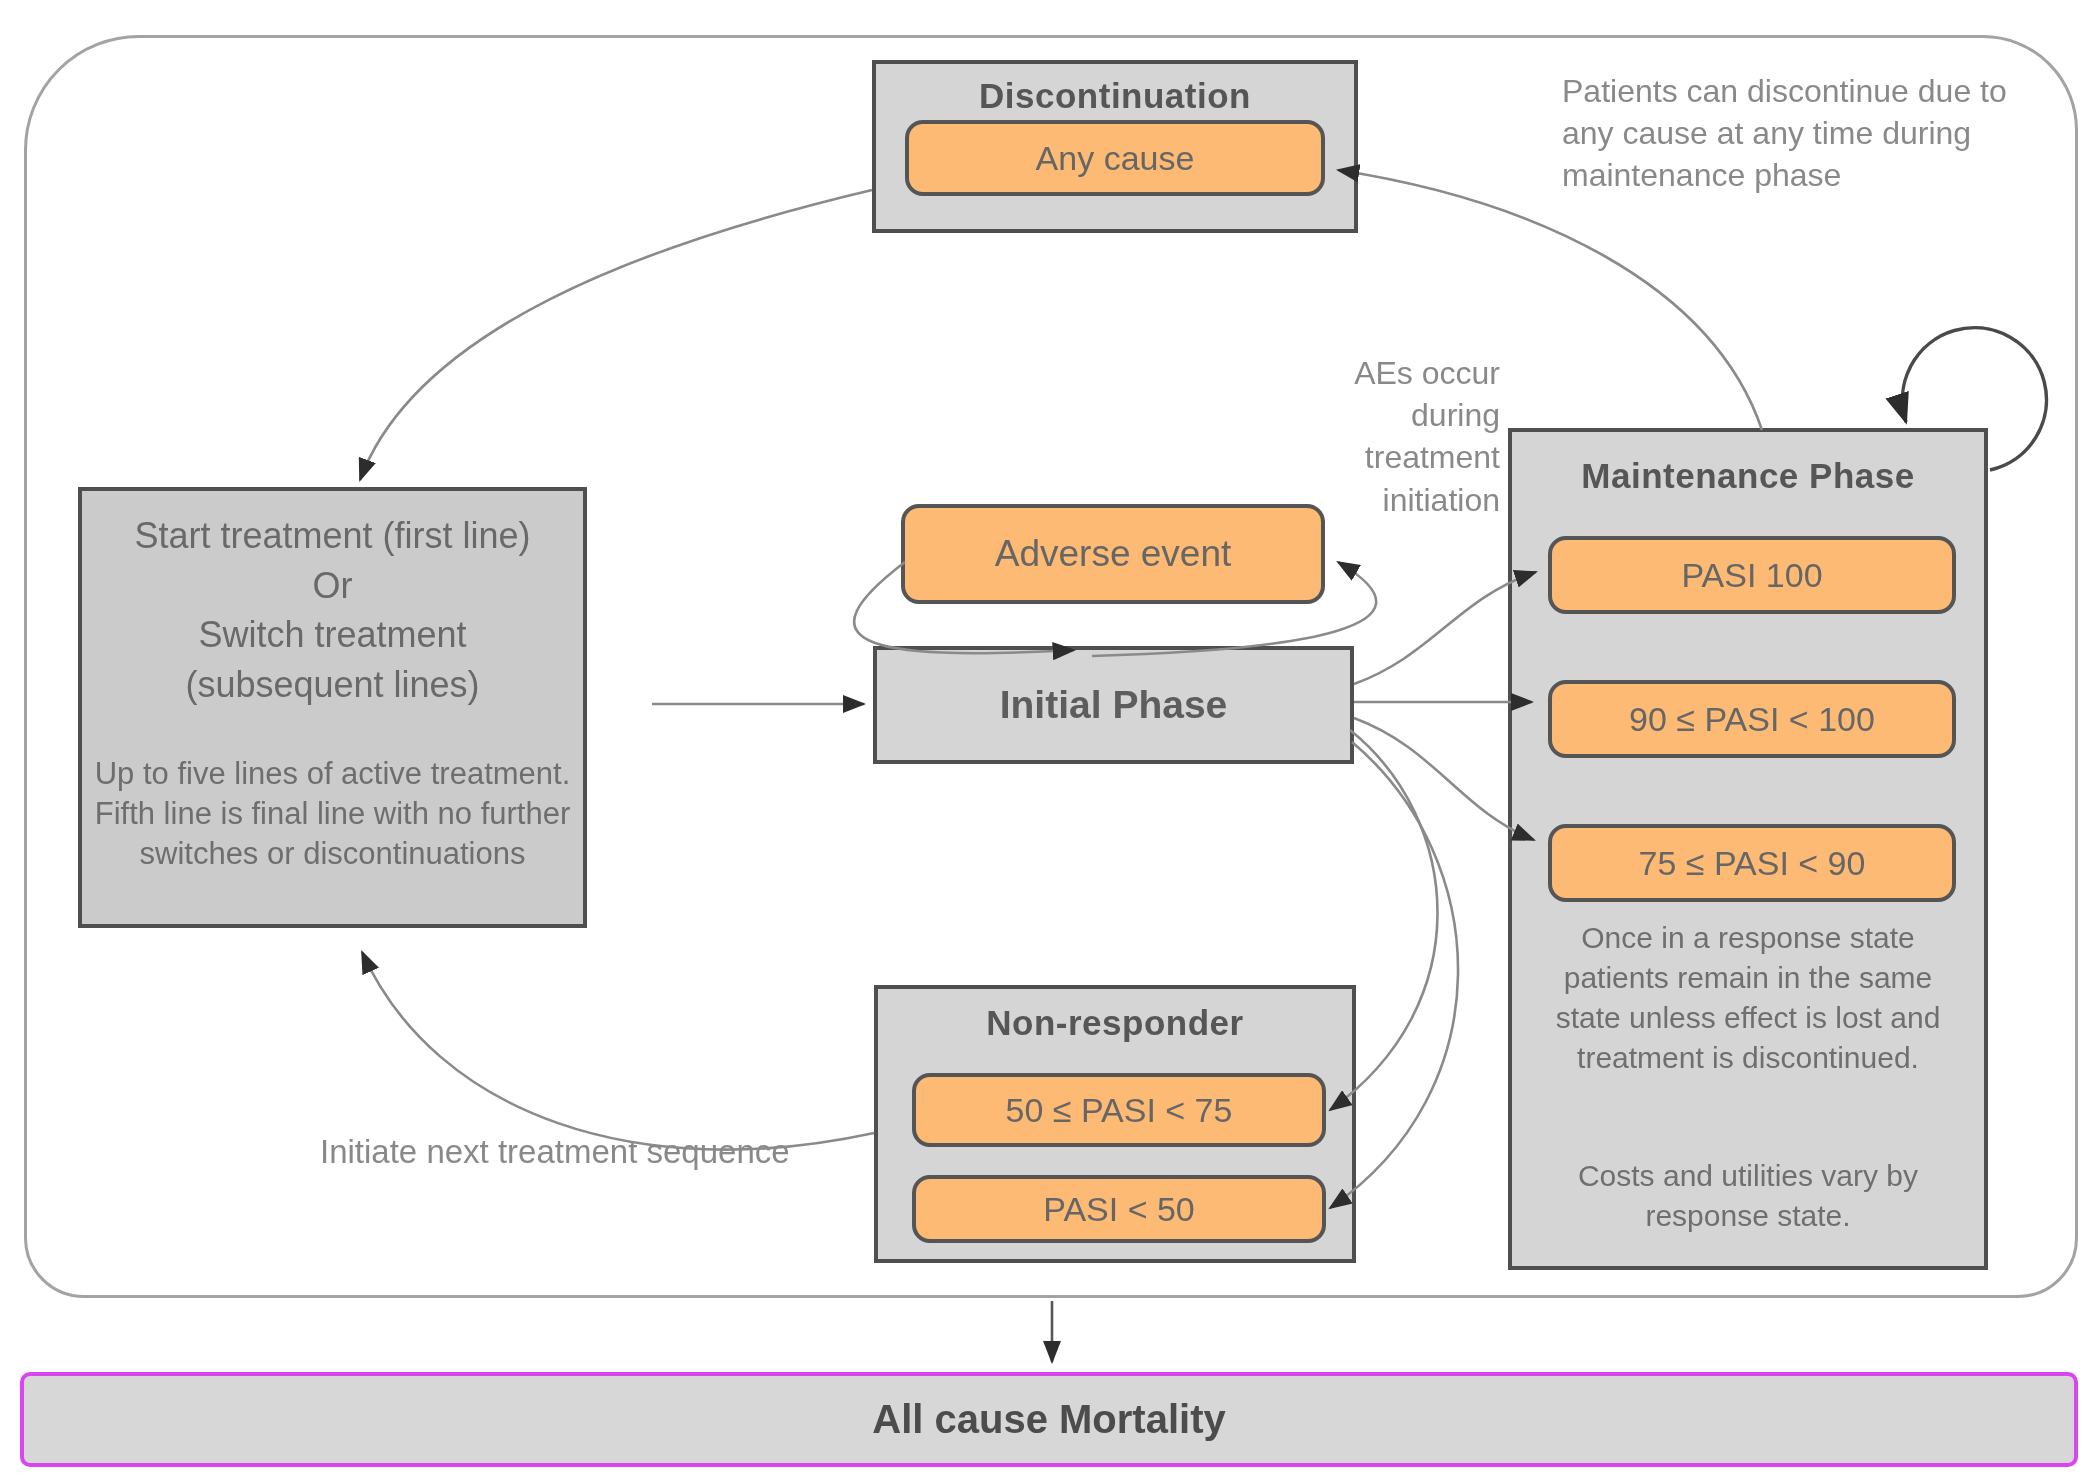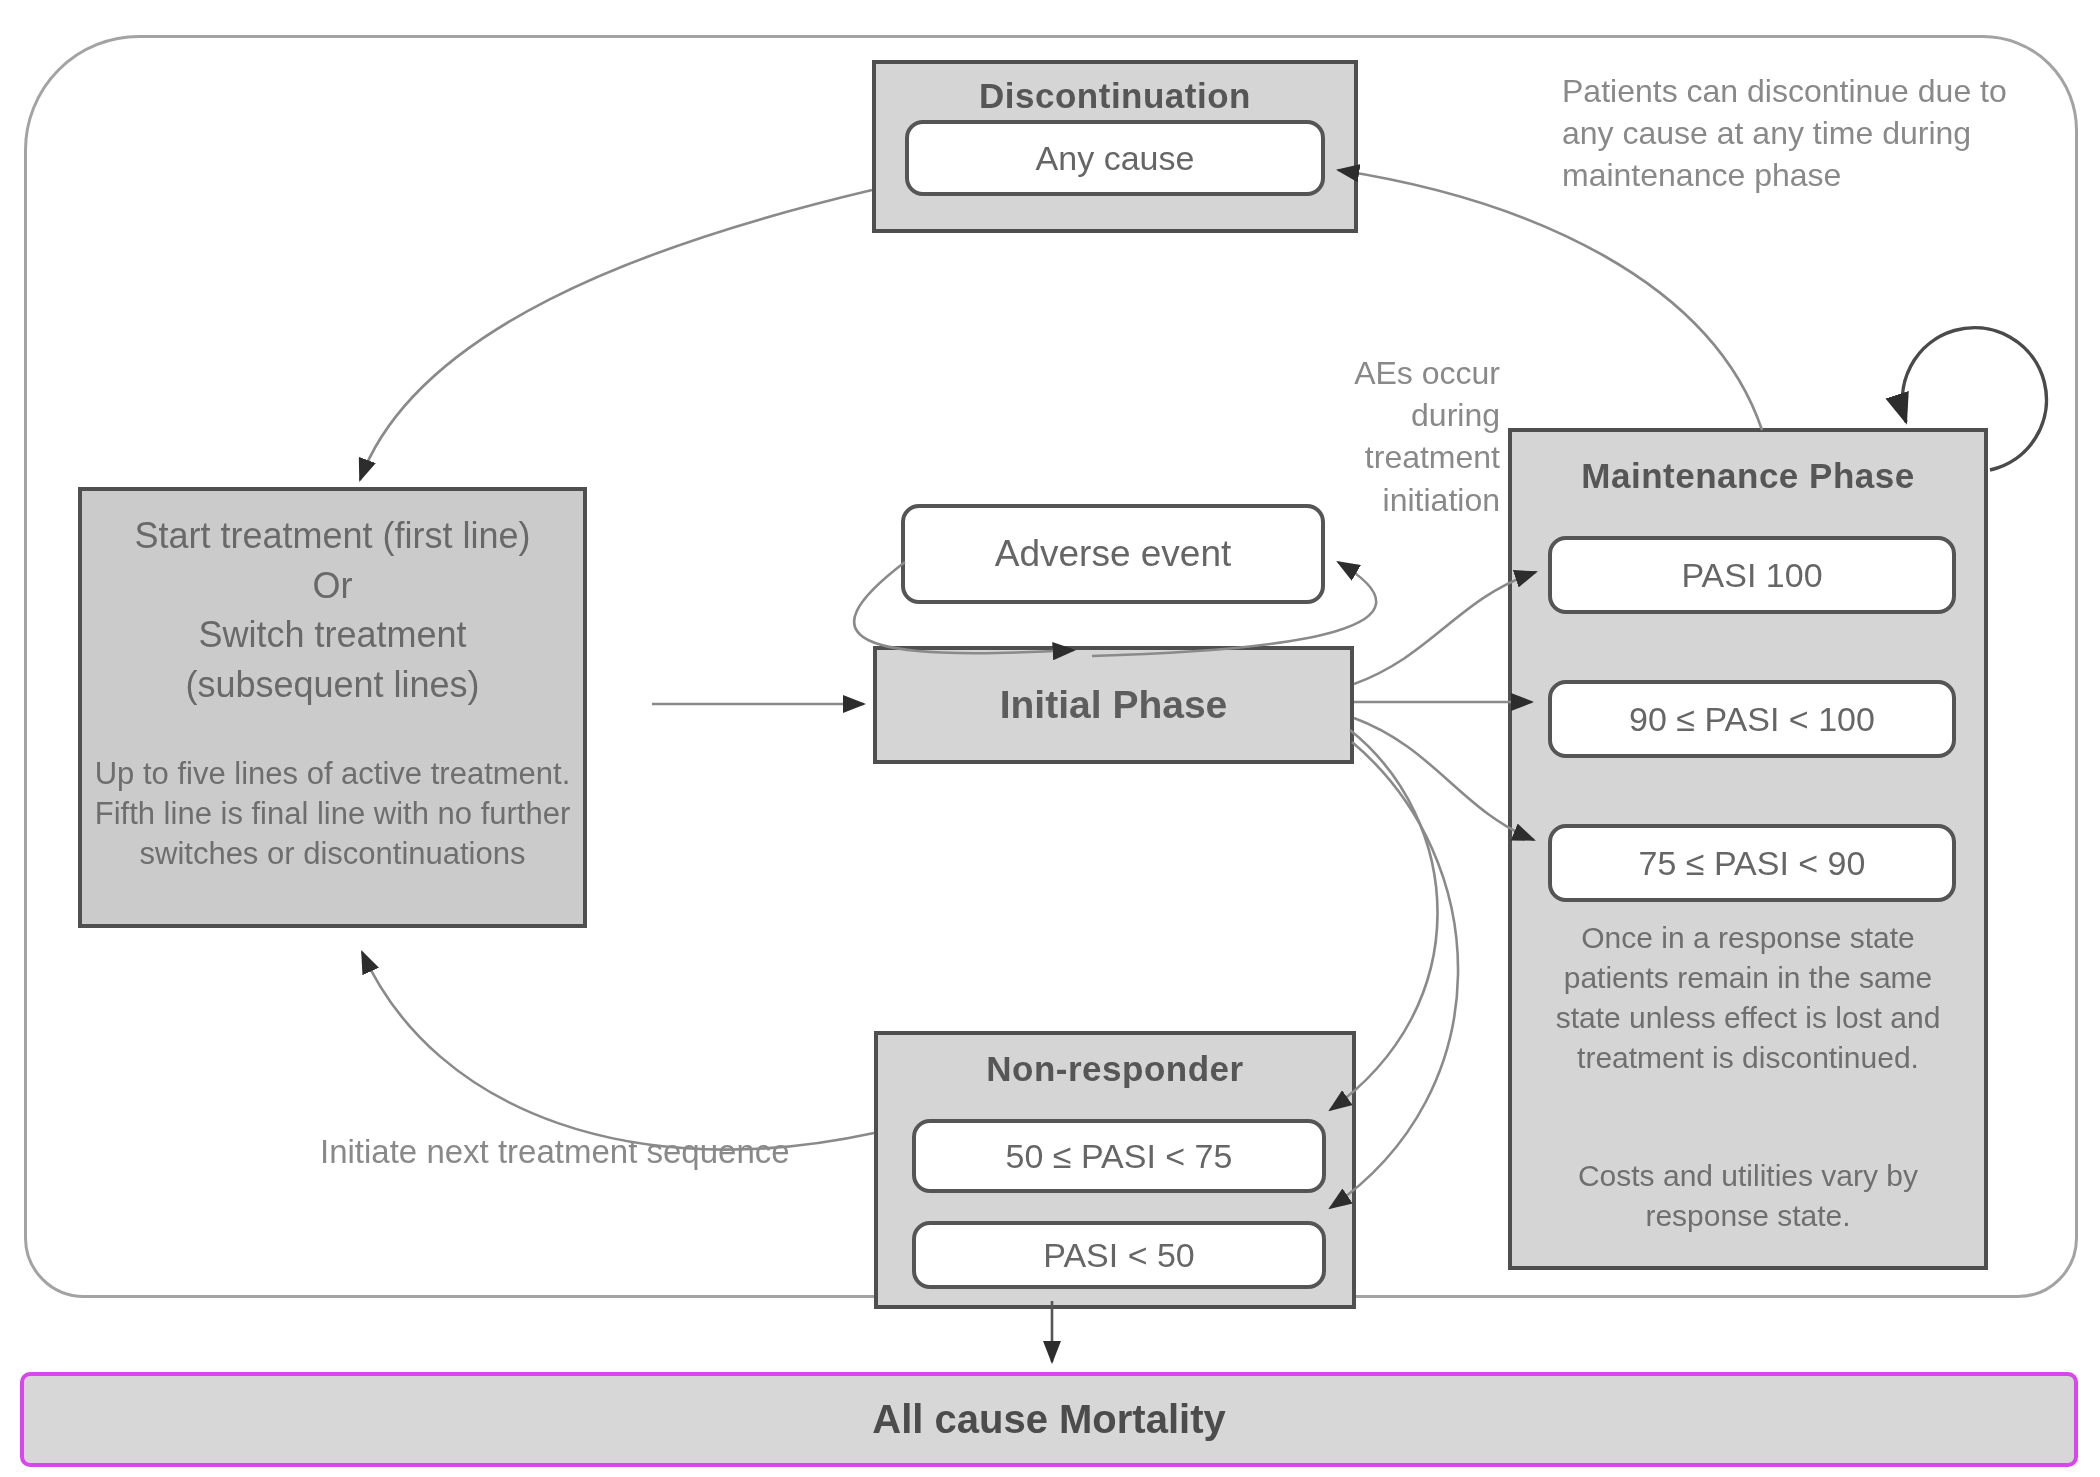--- a/index.html
+++ b/index.html
@@ -16,21 +16,21 @@
   svg.under{z-index:1;}
   svg.over{z-index:3;}
   .box{
     position:absolute;background:#d5d5d5;border:4px solid #4f4f4f;z-index:2;
     color:#5c5c5c;
   }
   .box .title{
     text-align:center;font-weight:bold;font-size:35px;color:#565656;letter-spacing:0.5px;
   }
   .pill{
-    position:absolute;background:#ffffff;border:4px solid #555555;border-radius:18px;
+    position:absolute;background:#fdba74;border:4px solid #555555;border-radius:18px;
     display:flex;align-items:center;justify-content:center;
     font-size:34px;color:#666666;z-index:2;
   }
   .note{
     position:absolute;color:#898989;font-size:32px;line-height:1.32;z-index:2;
   }
   .disc-box{left:872px;top:60px;width:486px;height:173px;padding-top:12px;}
   .disc-pill{left:29px;top:56px;width:420px;height:76px;}
   .note-topright{left:1562px;top:70px;width:450px;text-align:left;}
   .start-box{
@@ -52,21 +52,21 @@
   .m-pill2{left:36px;top:248px;width:408px;height:78px;}
   .m-pill3{left:36px;top:392px;width:408px;height:78px;}
   .maint-note1{
     position:absolute;left:16px;top:486px;width:440px;text-align:center;
     font-size:30px;line-height:1.33;color:#6f6f6f;
   }
   .maint-note2{
     position:absolute;left:16px;top:716px;width:440px;text-align:center;
     font-size:30px;line-height:1.33;color:#6f6f6f;margin-top:8px;
   }
-  .nr-box{left:874px;top:985px;width:482px;height:278px;padding-top:14px;margin-top:46px;}
+  .nr-box{left:874px;top:985px;width:482px;height:278px;padding-top:14px;}
   .nr-pill1{left:34px;top:84px;width:414px;height:74px;}
   .nr-pill2{left:34px;top:186px;width:414px;height:68px;}
   .note-initiate{left:320px;top:1130px;width:560px;font-size:33px;white-space:nowrap;}
   .mortality{
     left:20px;top:1372px;width:2058px;height:95px;background:#d7d7d7;
     border:4px solid #d946ef;border-radius:10px;z-index:2;
     display:flex;align-items:center;justify-content:center;
     font-size:40px;font-weight:bold;color:#4c4c4c;position:absolute;
   }
 </style>

